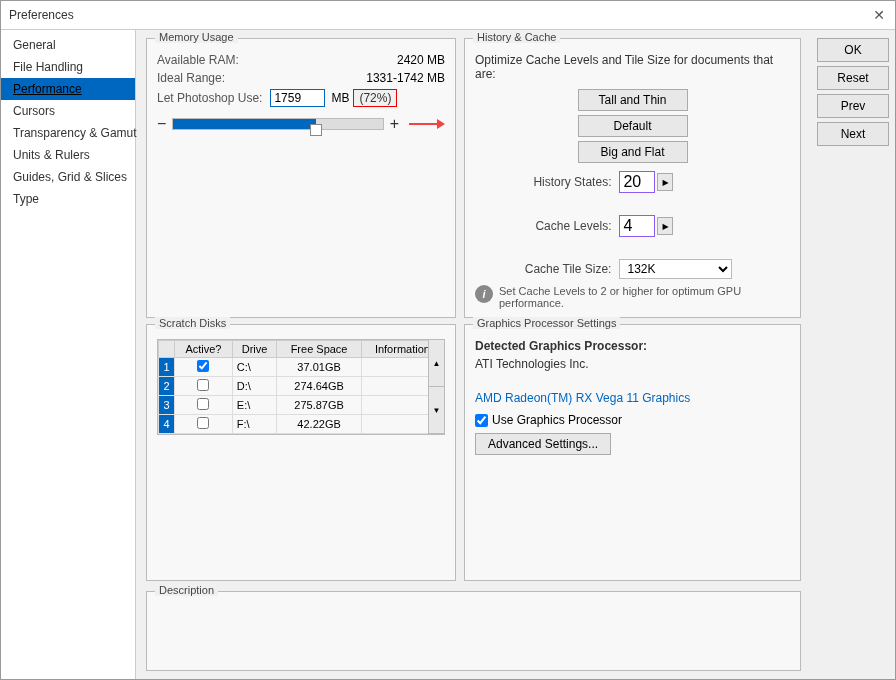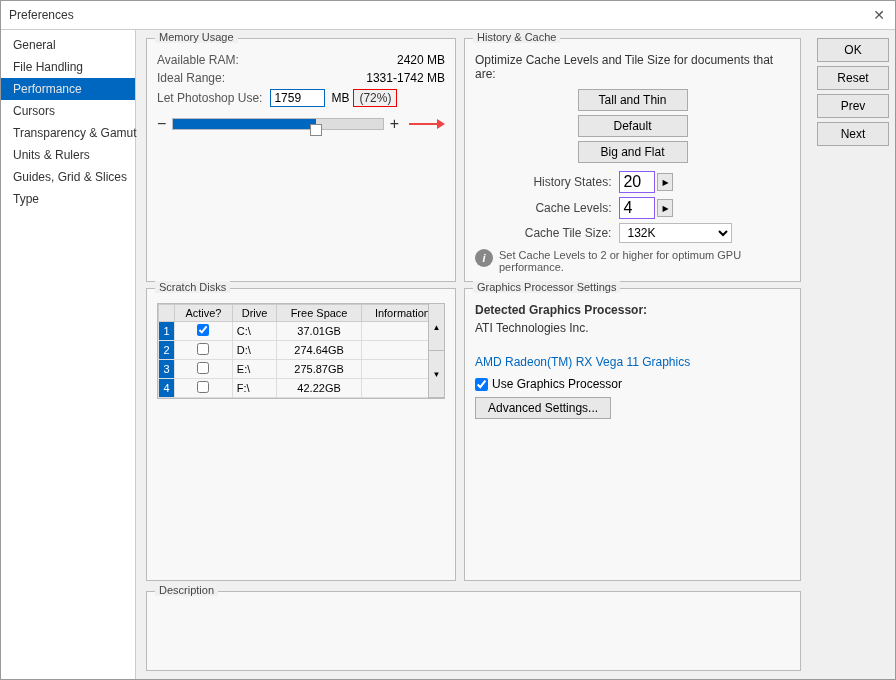--- a/index.html
+++ b/index.html
@@ -50,21 +50,22 @@
     }
     .sidebar-item {
       padding: 4px 12px;
       cursor: pointer;
       color: #333;
       font-size: 12px;
       white-space: nowrap;
     }
     .sidebar-item.active {
       background: #0067c0;
-      color: #e5e5e5;
+      color: #000000;
+      text-decoration: underline;
     }
     .content-area {
       flex: 1;
       padding: 8px 10px;
       display: flex;
       flex-direction: column;
       gap: 6px;
       overflow: auto;
     }
     .top-panels {
@@ -173,21 +174,21 @@
       padding: 3px 8px;
       background: #e8e8e8;
       border: 1px solid #aaa;
       cursor: pointer;
       font-size: 12px;
       text-align: center;
     }
     .cache-grid {
       display: grid;
       grid-template-columns: auto auto auto;
-      gap: 4px 8px;
+      gap: 22px 8px;
       align-items: center;
       font-size: 12px;
     }
     .cache-grid label { text-align: right; color: #444; }
     .cache-control {
       display: flex;
       align-items: center;
       gap: 2px;
     }
     .cache-input {

